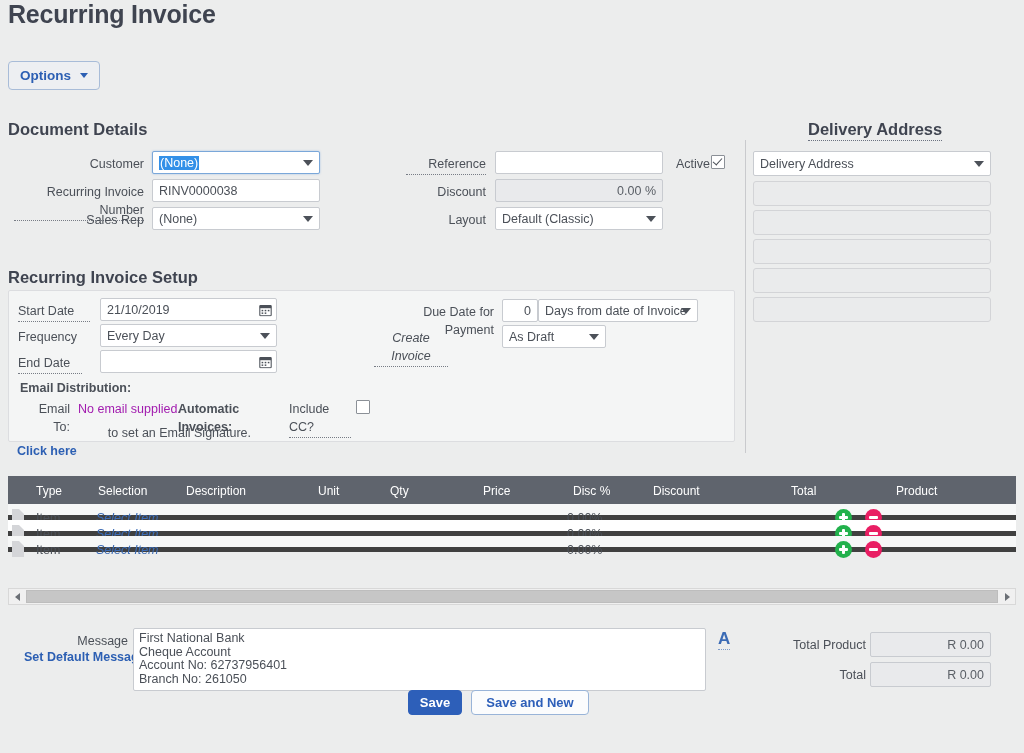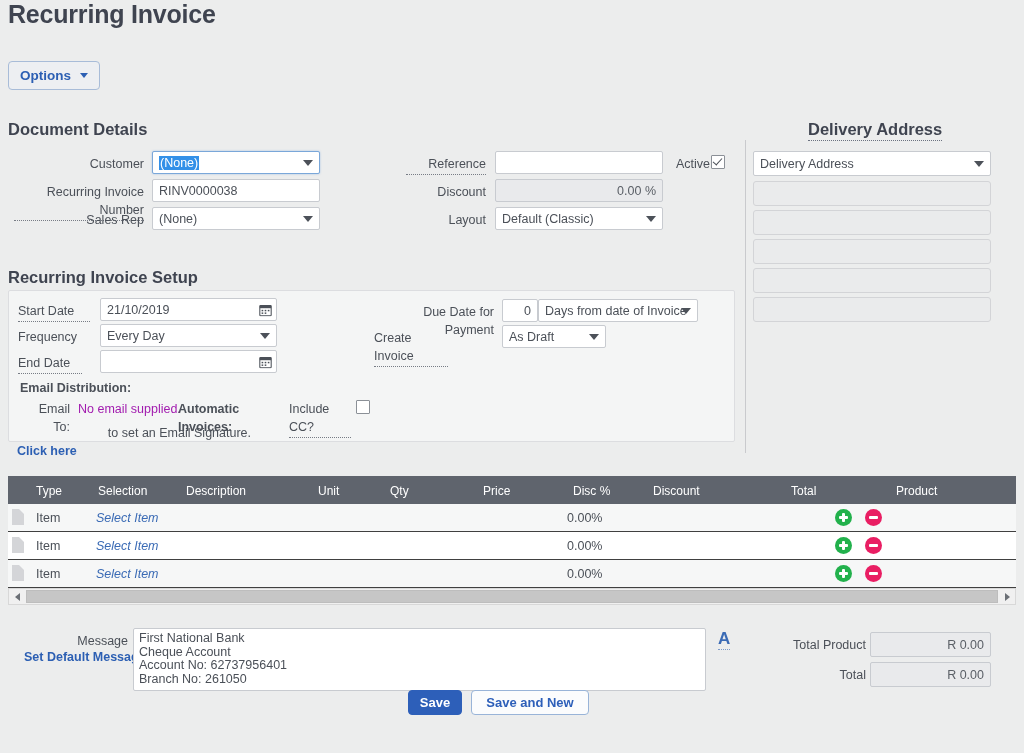--- a/index.html
+++ b/index.html
@@ -148,22 +148,22 @@
   .lnk.b { font-weight: bold; }
 
   
   .tbl { position: absolute; left: 8px; top: 476px; width: 1008px; }
   .tbl-head {
     height: 28px; background: #5f646d; color: #fff;
     position: relative; font-size: 12px;
   }
   .tbl-head span { position: absolute; top: 8px; }
   .tbl-row {
-    position: relative; height: 28px;
-    border-bottom: 1px solid #404040;
+    position: relative; height: 16px;
+    border-bottom: 5px solid #404040;
     font-size: 12.5px; color: #4b5058;
   }
   .tbl-row.odd { background: #f6f7f7; }
   .tbl-row.even { background: #ffffff; }
   .tbl-row span.cell { position: absolute; top: 7px; }
 
   .doc-ico {
     position: absolute; left: 4px; top: 5px;
     width: 12px; height: 16px; background: #d4d5d8;
     border-top-right-radius: 0;
@@ -353,21 +353,21 @@
   <div class="inp right" style="left:502px; top:299px; width:36px;">
     <span>0</span>
   </div>
   <div class="inp" style="left:538px; top:299px; width:160px;">
     <span>Days from date of Invoice</span>
     <span class="dd-arrow">
         <i class="caret-dd"></i>
       </span>
   </div>
 
-  <div class="lbl dotted" style="left:374px; top:329px; width:74px; text-align:left;">Create Invoice</div>
+  <div class="lbl dotted" style="left:374px; top:329px; width:74px; text-align:center;font-style:italic;">Create Invoice</div>
   <div class="inp" style="left:502px; top:325px; width:104px;">
     <span>As Draft</span>
     <span class="dd-arrow">
         <i class="caret-dd"></i>
       </span>
   </div>
 
   <div class="lbl bold" style="left:20px; top:379px; width:150px; text-align:left;">Email Distribution:</div>
   <div class="lbl" style="left:20px; top:400px; width:50px; text-align:right;">Email To:</div>
   <div class="lbl" style="left:78px; top:400px; width:110px; text-align:left; color:#a21caf;">No email supplied.</div>

